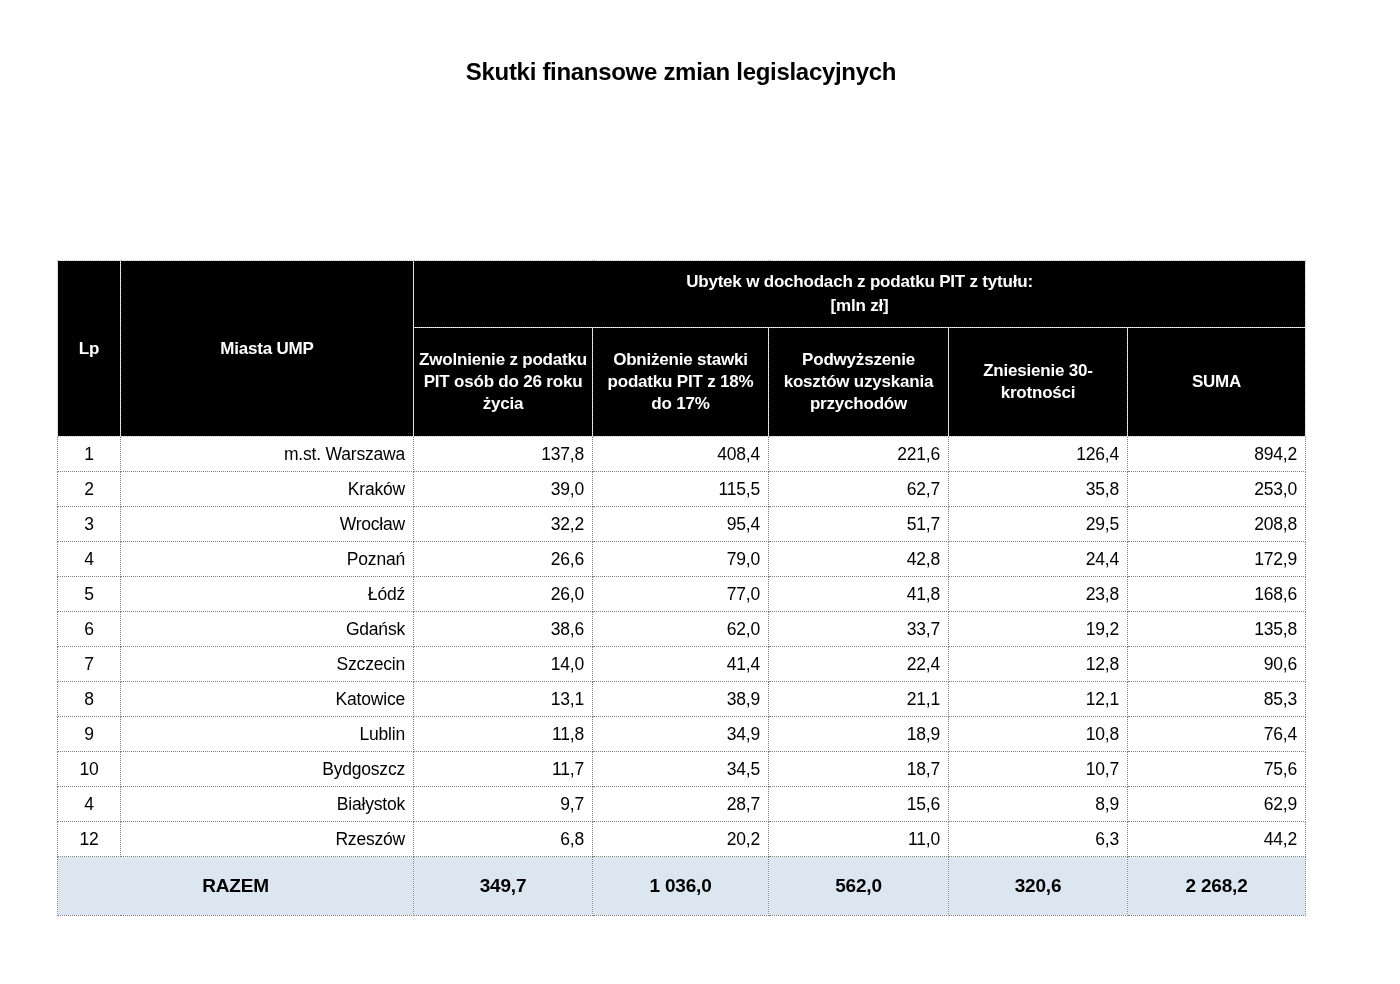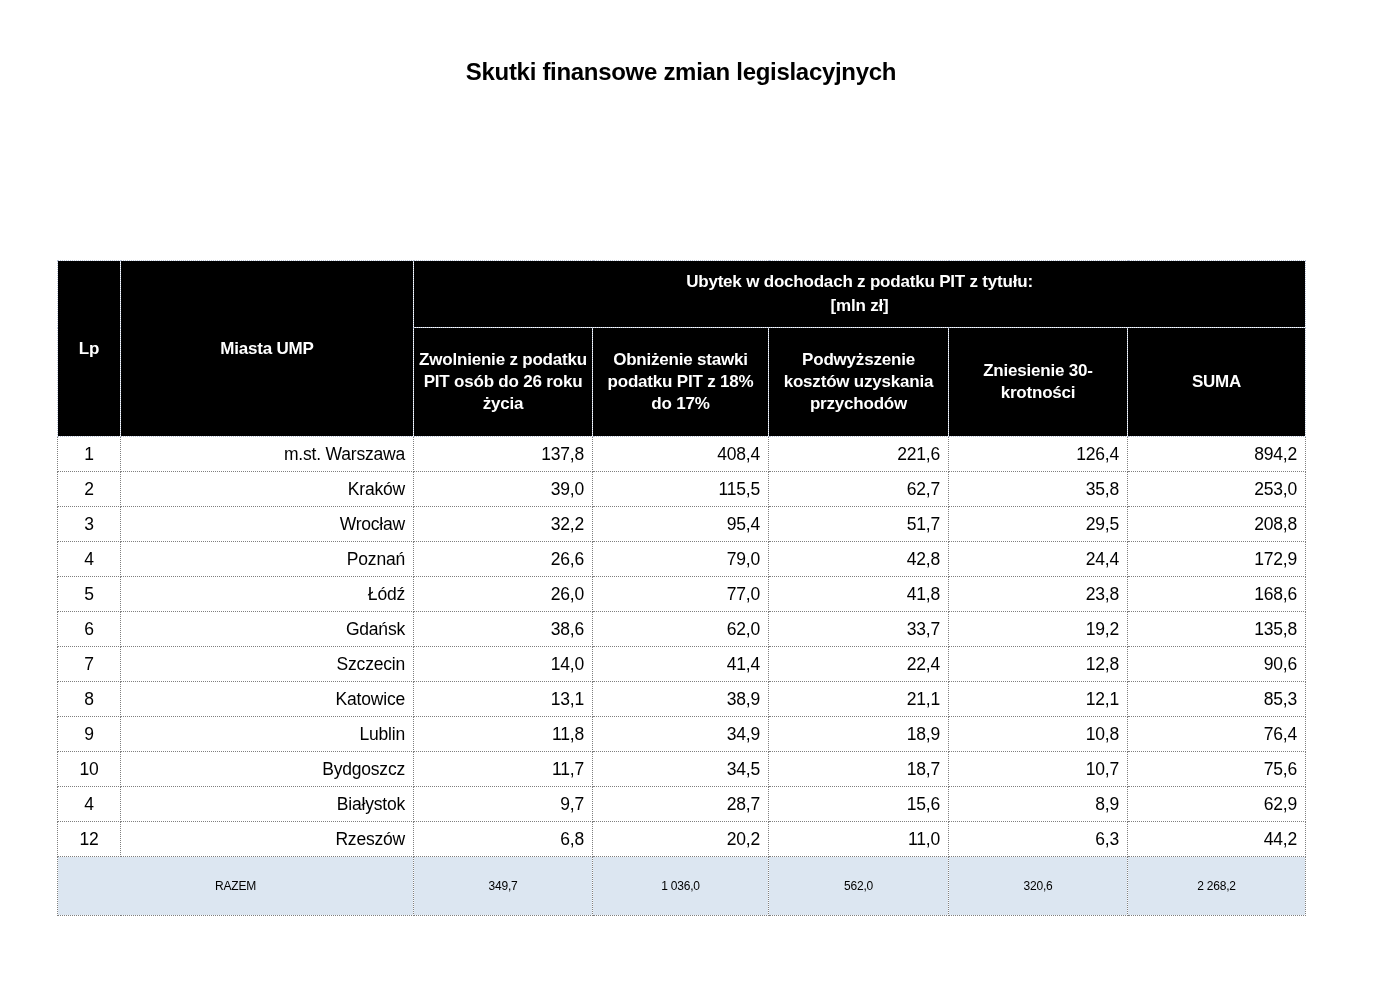--- a/index.html
+++ b/index.html
@@ -64,22 +64,22 @@
     background: #ffffff;
     letter-spacing: -0.2px;
   }
   .c-lp   { text-align: center; }
   .c-city { text-align: right; padding-left: 7px !important; }
   .c-num  { text-align: right; }
   .c-suma { font-weight: normal; }
   
   .data-table tfoot td {
     background: #DCE6F1;
-    font-weight: normal;
-    font-size: 12px;
+    font-weight: bold;
+    font-size: 19px;
     height: 58px;
     padding: 0 8px;
     letter-spacing: -0.2px;
     text-align: center;
   }
   .total-label { text-align: center; }
 </style>
 </head>
 <body>
 

